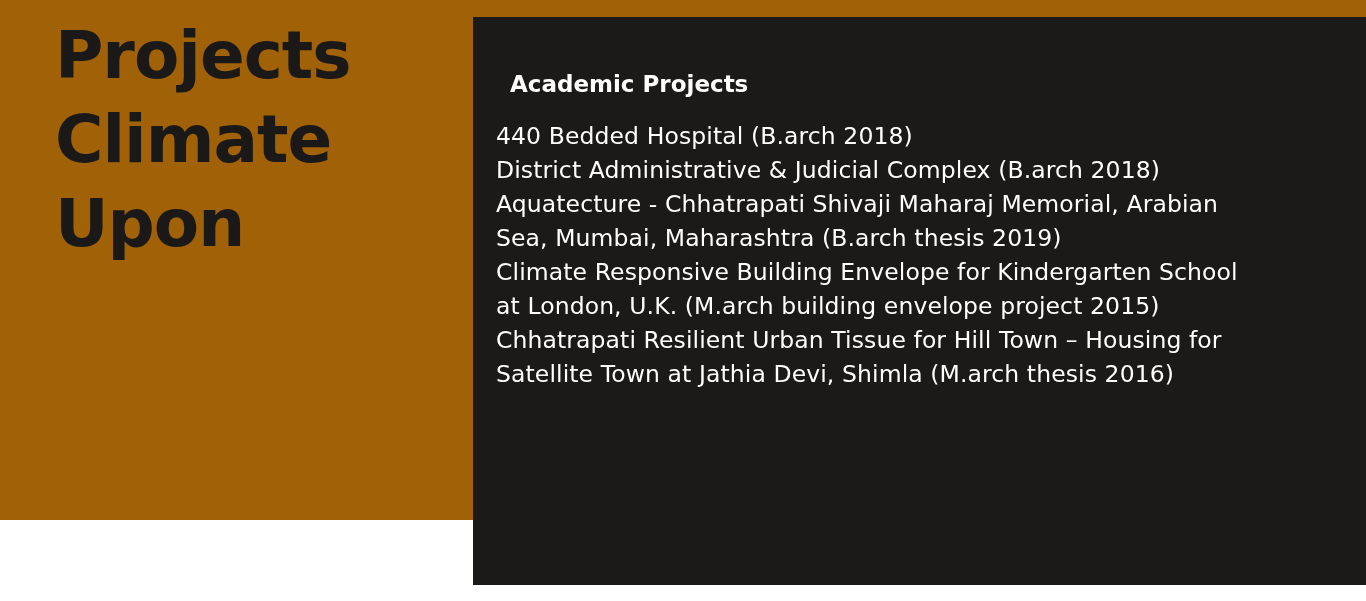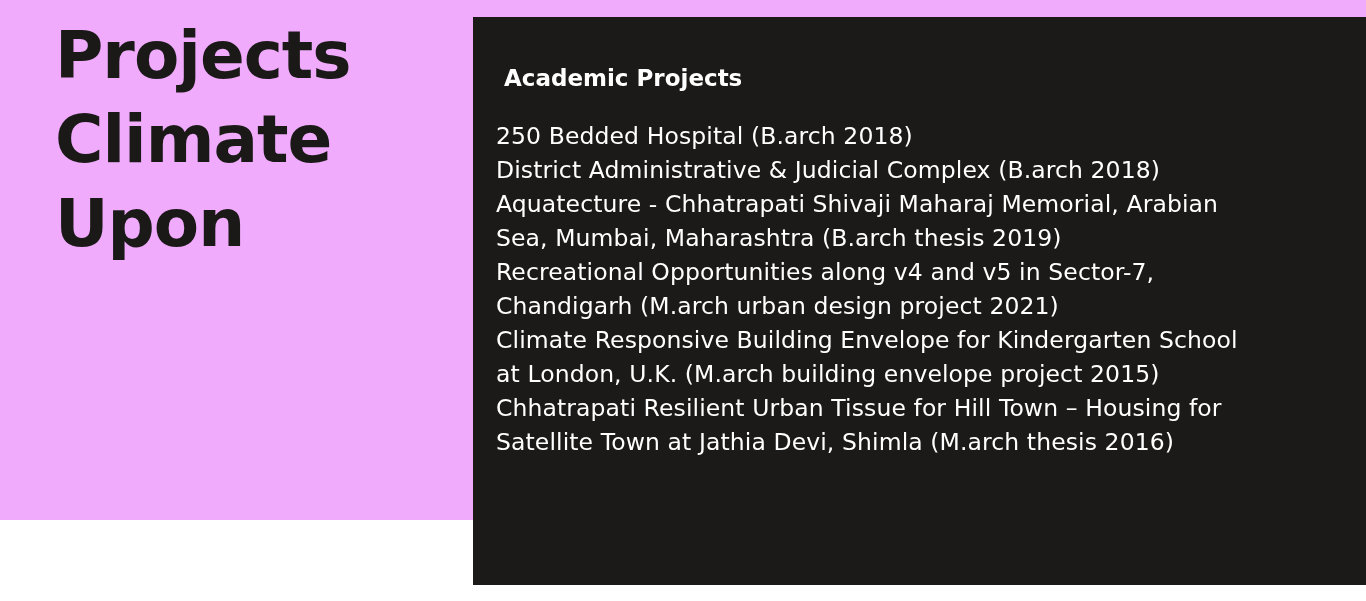--- a/index.html
+++ b/index.html
@@ -7,21 +7,21 @@
       padding: 0;
       background: #ffffff;
       width: 1366px;
       height: 601px;
       overflow: hidden;
     }
     .page {
       position: relative;
       width: 1366px;
       height: 520px;
-      background: #f0abfc;
+      background: #a16207;
     }
     .page-title {
       position: absolute;
       left: 55px;
       top: 14px;
       margin: 0;
       font-family: "DejaVu Sans", sans-serif;
       font-weight: bold;
       font-size: 66px;
       line-height: 84px;
@@ -38,21 +38,21 @@
       top: 17px;
       width: 893px;
       height: 568px;
       background: #1c1a18;
       color: #ffffff;
     }
     .section-heading {
       position: absolute;
       left: 23px;
       top: 38px;
-      margin: 8px;
+      margin: 14px;
       font-family: "DejaVu Sans", sans-serif;
       font-weight: bold;
       font-size: 23px;
       line-height: 30px;
       white-space: nowrap;
     }
     .project-list {
       position: absolute;
       left: 23px;
       top: 102px;
@@ -78,32 +78,28 @@
     <span>Projects</span>
     <span>Climate</span>
     <span>Upon</span>
   </h1>
 
   <section class="panel">
     <h2 class="section-heading">Academic Projects</h2>
 
     <ul class="project-list">
       <li class="project-item">
-        <span class="line">250 Bedded Hospital (B.arch 2018)</span>
+        <span class="line">440 Bedded Hospital (B.arch 2018)</span>
       </li>
       <li class="project-item">
         <span class="line">District Administrative &amp; Judicial Complex (B.arch 2018)</span>
       </li>
       <li class="project-item">
         <span class="line">Aquatecture - Chhatrapati Shivaji Maharaj Memorial, Arabian</span>
         <span class="line">Sea, Mumbai, Maharashtra (B.arch thesis 2019)</span>
-      </li>
-      <li class="project-item">
-        <span class="line">Recreational Opportunities along v4 and v5 in Sector-7,</span>
-        <span class="line">Chandigarh (M.arch urban design project 2021)</span>
       </li>
       <li class="project-item">
         <span class="line">Climate Responsive Building Envelope for Kindergarten School</span>
         <span class="line">at London, U.K. (M.arch building envelope project 2015)</span>
       </li>
       <li class="project-item">
         <span class="line">Chhatrapati Resilient Urban Tissue for Hill Town – Housing for</span>
         <span class="line">Satellite Town at Jathia Devi, Shimla (M.arch thesis 2016)</span>
       </li>
     </ul>

